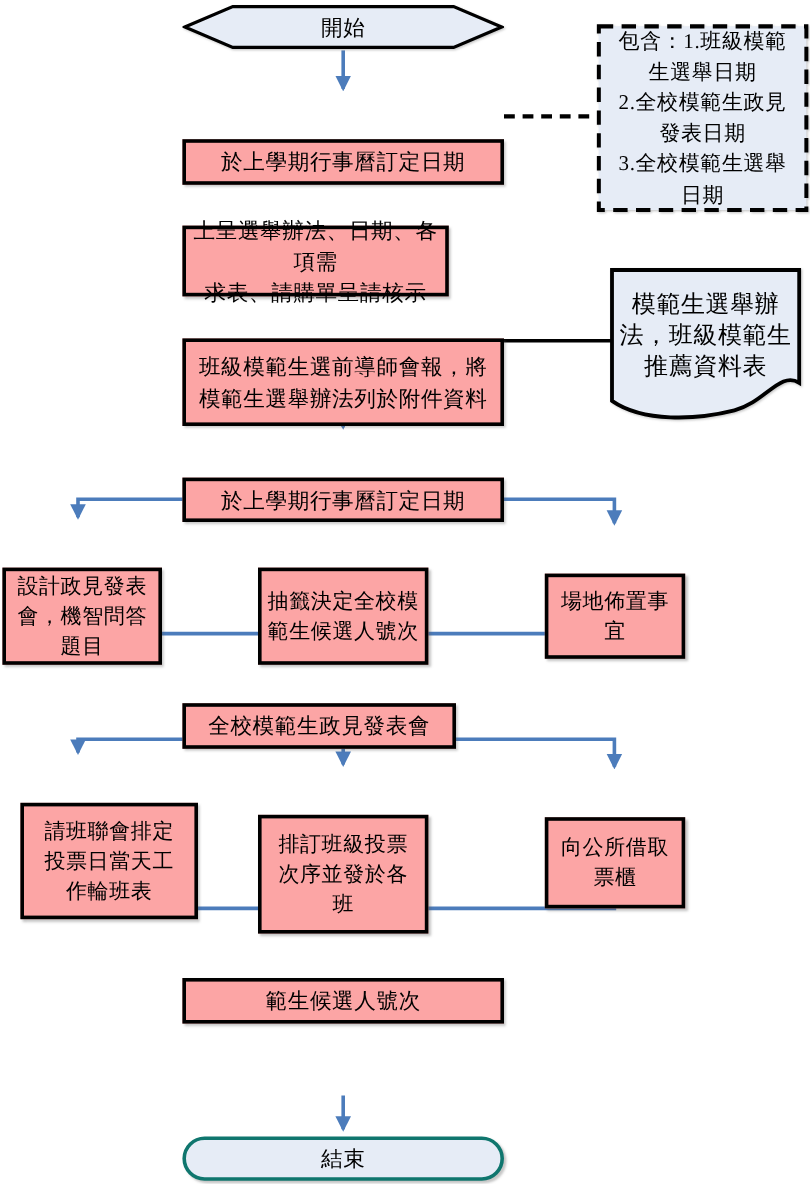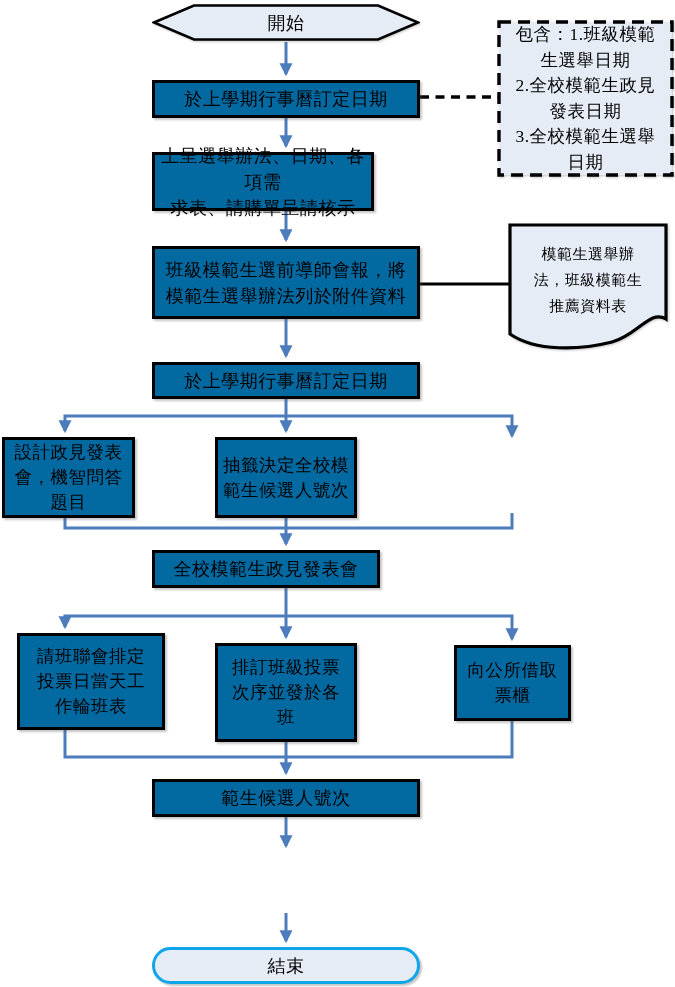--- a/index.html
+++ b/index.html
@@ -13,27 +13,28 @@
   }
   #connectors{position:absolute;left:0;top:0;width:675px;height:987px;z-index:1;}
   .node{
     position:absolute;
     z-index:2;
     display:flex;align-items:center;justify-content:center;
     text-align:center;
     box-sizing:border-box;
   }
   .rect{
-    background:#0369a1;
+    background:#fca5a5;
     border:3px solid #000;
     box-shadow:2px 2px 2px rgba(90,90,90,0.35);
+    margin-top:36px;
   }
   .stadium{
     background:#E6ECF6;
-    border:3px solid #0ea5e9;
+    border:3px solid #0f766e;
     border-radius:19px;
     box-shadow:2px 2px 2px rgba(90,90,90,0.35);
   }
   .shape{background:transparent;border:none;}
   .shape svg.bg{
     position:absolute;left:0;top:0;width:100%;height:100%;
     filter:drop-shadow(1.5px 1.5px 1px rgba(90,90,90,0.35));
   }
   .label{
     position:relative;
@@ -41,21 +42,21 @@
     font-size:18px;
     line-height:26px;
     letter-spacing:0.5px;
   }
   .small .label{font-size:17.5px;line-height:25px;}
   .note{
     background:transparent;
     align-items:center;
   }
   .note .label{font-size:17.5px;line-height:25.5px;}
-  .doc .label{font-size:15px;line-height:26px;margin-top:-14px;}
+  .doc .label{font-size:20px;line-height:26px;margin-top:-14px;}
 </style>
 </head>
 <body>
 
 <div id="canvas">
 
   <svg id="connectors" viewBox="0 0 675 987" xmlns="http://www.w3.org/2000/svg">
     <defs>
       <marker id="arrow" viewBox="0 0 12 12" refX="10" refY="6" markerWidth="13" markerHeight="14" orient="auto" markerUnits="userSpaceOnUse">
         <path d="M0 0 L12 6 L0 12 Z" fill="#4C7CBB"></path>
@@ -127,20 +128,23 @@
   <div class="node rect" style="left:152px;top:362px;width:268px;height:37px">
     <div class="label">於上學期行事曆訂定日期</div>
   </div>
 
   <div class="node rect small" style="left:2px;top:437px;width:133px;height:81px">
     <div class="label">設計政見發表<br>會，機智問答<br>題目</div>
   </div>
   <div class="node rect small" style="left:215px;top:437px;width:142px;height:81px">
     <div class="label">抽籤決定全校模<br>範生候選人號次</div>
   </div>
+  <div class="node rect small" style="left:454px;top:442px;width:117px;height:71px">
+    <div class="label">場地佈置事<br>宜</div>
+  </div>
 
   <div class="node rect" style="left:152px;top:550px;width:228px;height:38px">
     <div class="label">全校模範生政見發表會</div>
   </div>
 
   <div class="node rect small" style="left:17px;top:633px;width:148px;height:97px">
     <div class="label">請班聯會排定<br>投票日當天工<br>作輪班表</div>
   </div>
   <div class="node rect small" style="left:215px;top:643px;width:142px;height:99px">
     <div class="label">排訂班級投票<br>次序並發於各<br>班</div>

